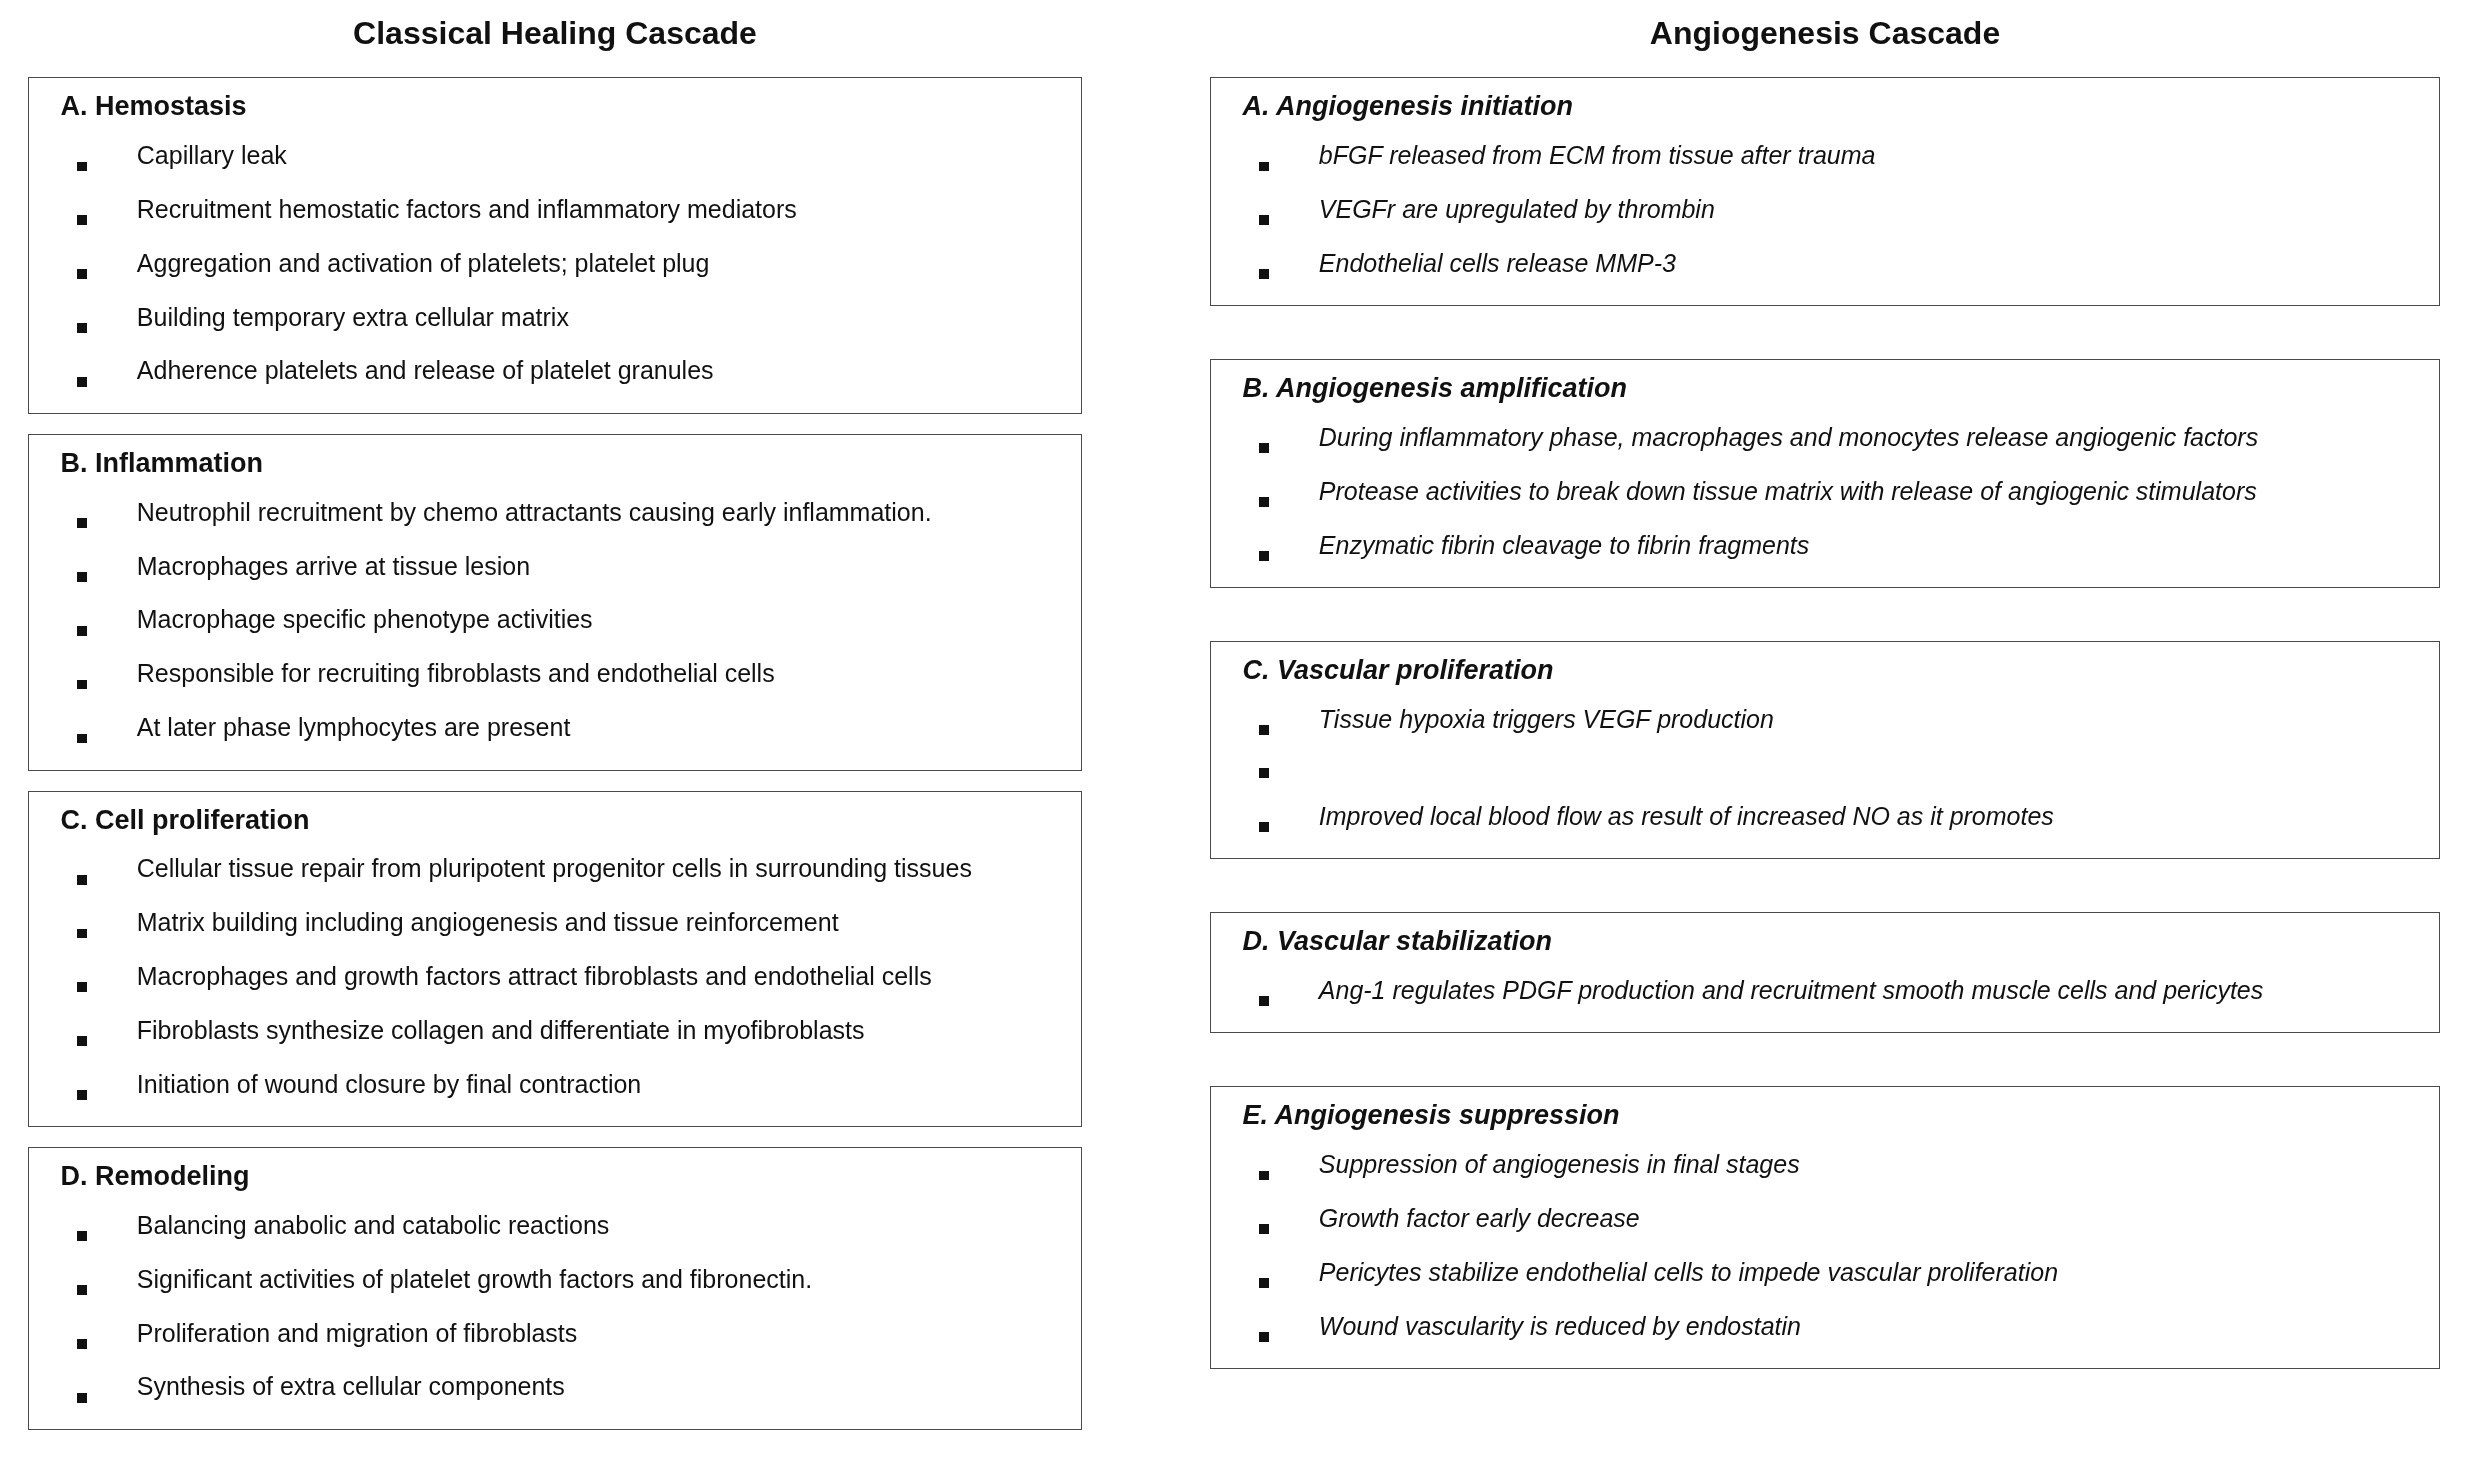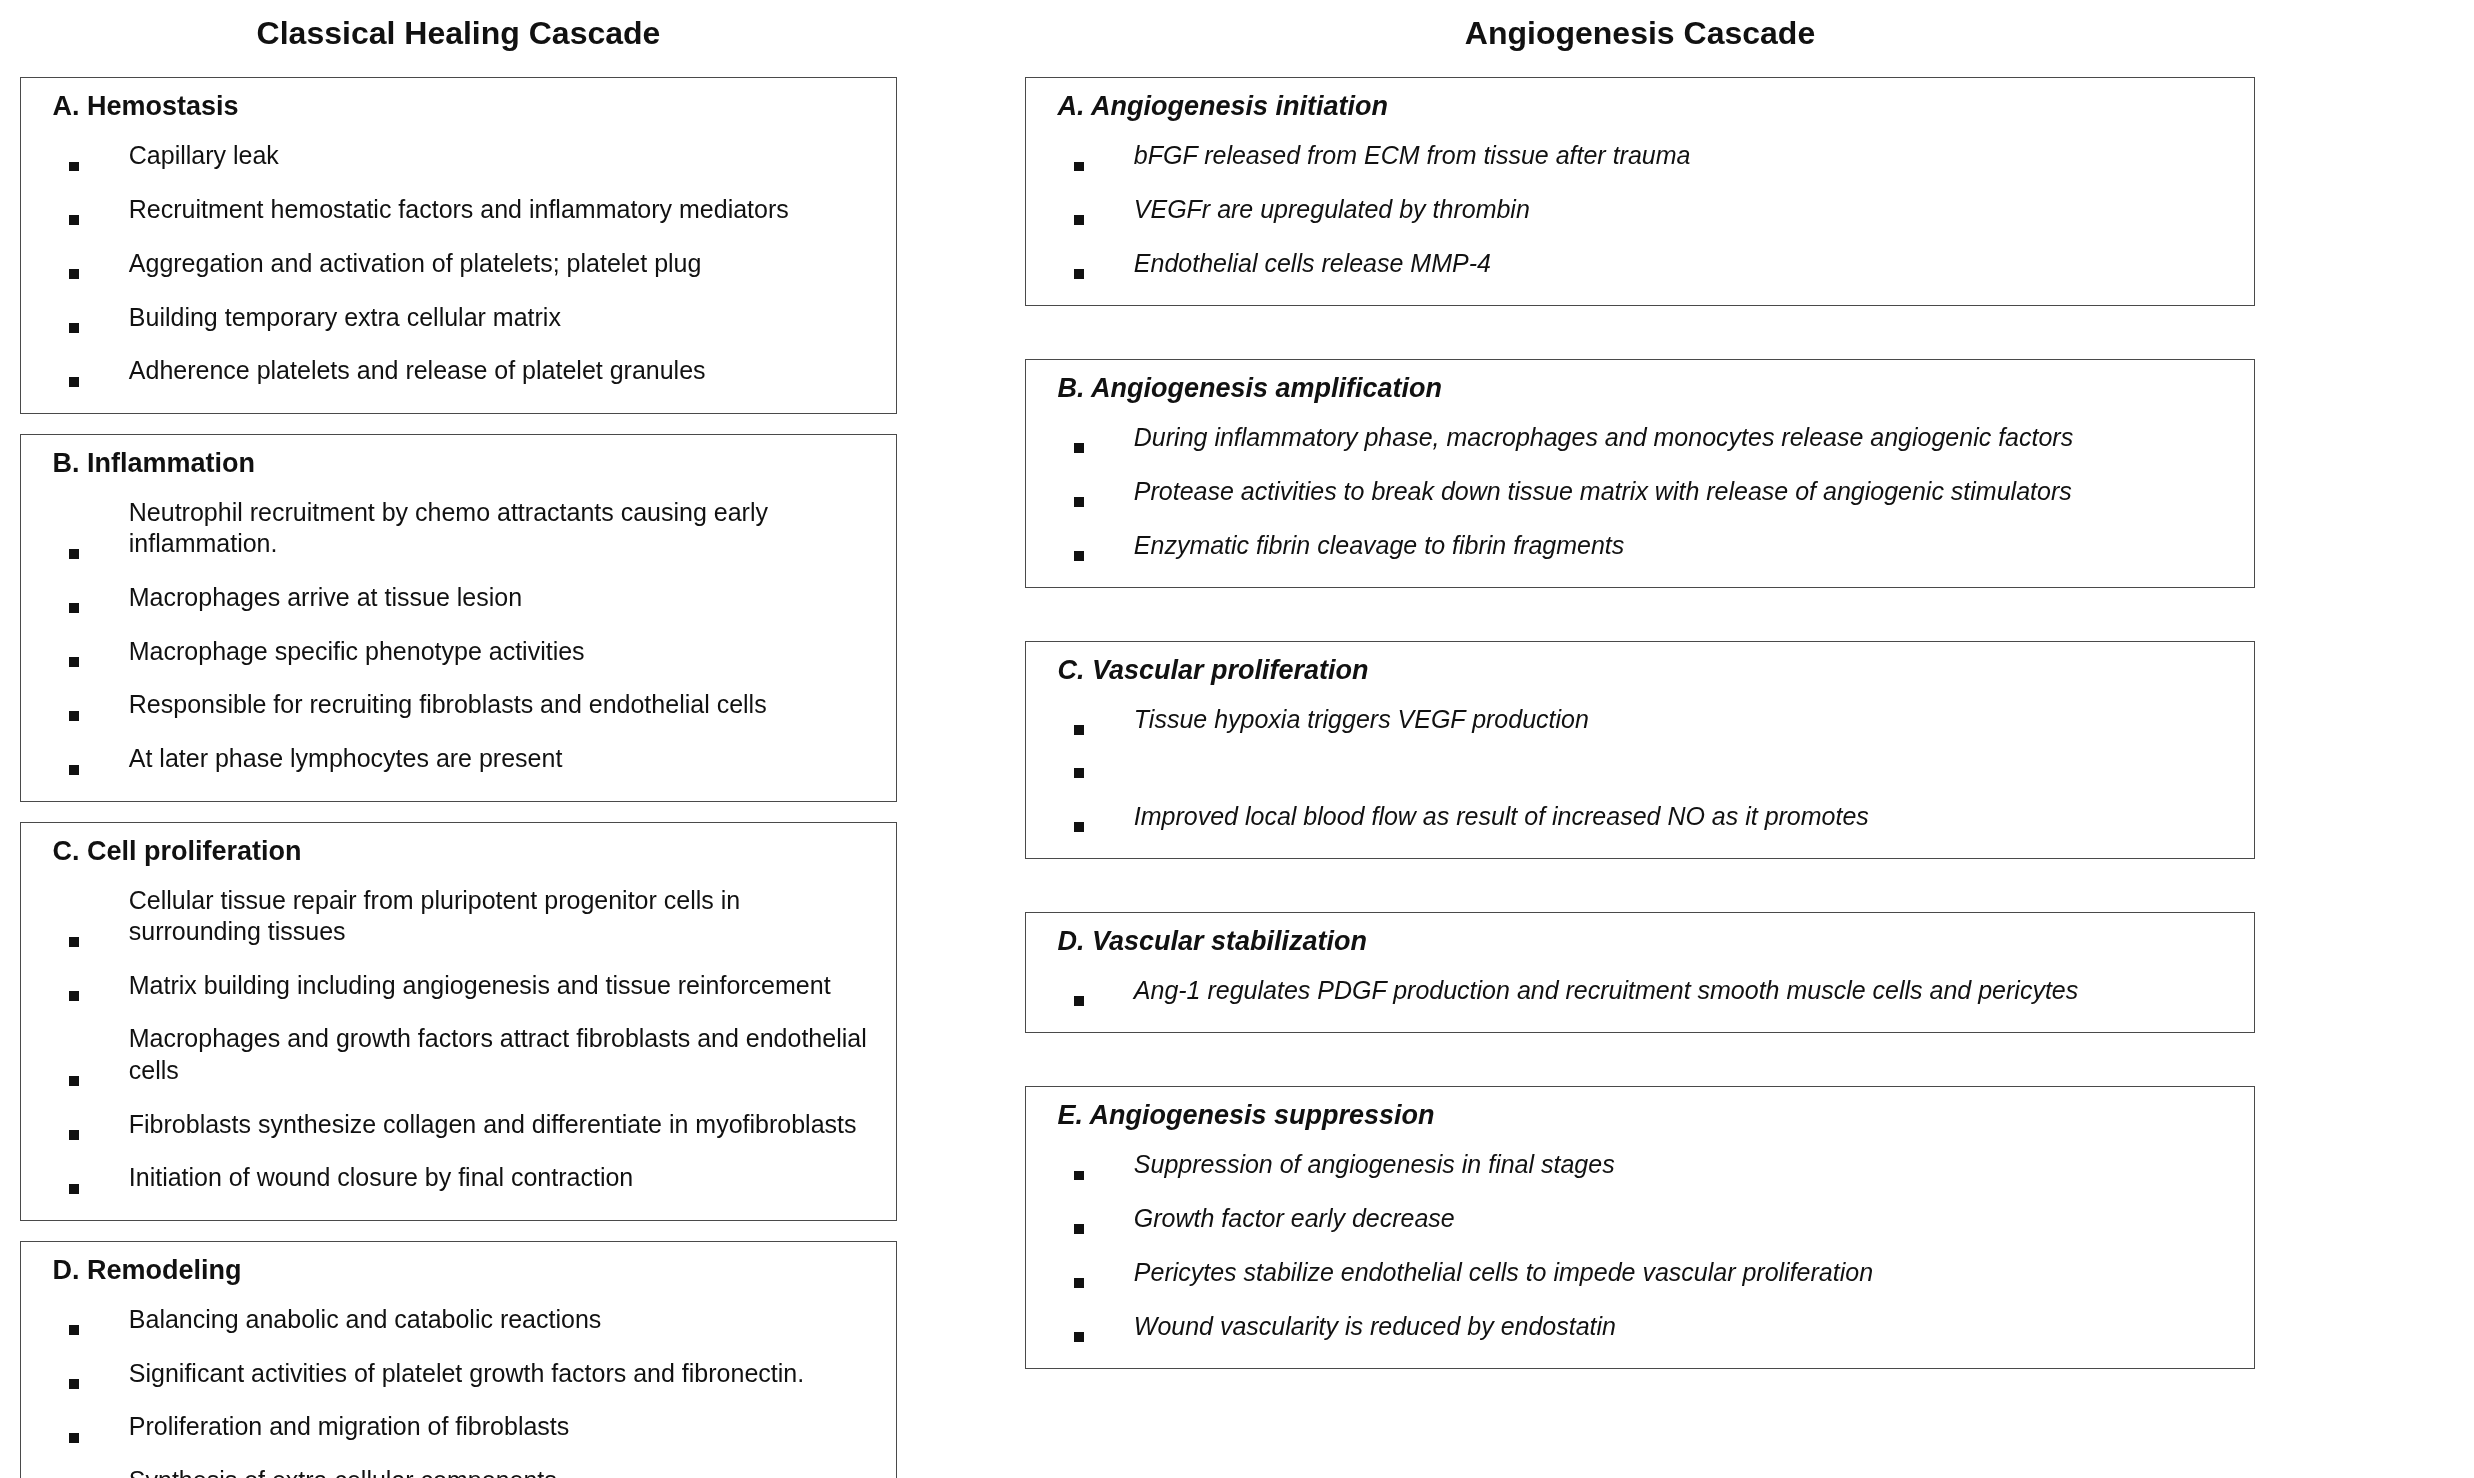--- a/index.html
+++ b/index.html
@@ -16,22 +16,22 @@
     padding-top: 9px;
     display: flex;
     overflow: hidden;
     background: #ffffff;
   }
   .column {
     display: flex;
     flex-direction: column;
   }
   .column-left {
-    width: 877px;
-    margin-left: 20px;
+    width: 1054px;
+    margin-left: 28px;
   }
   .column-right {
     width: 1230px;
     margin-left: 128px;
   }
   .col-title {
     font-size: 32px;
     font-weight: bold;
     text-align: center;
     margin: 4.5px 0 25.5px 0;
@@ -190,21 +190,21 @@
             <li class="list-item">
               <span class="bullet"></span>
               <span class="item-text">bFGF released from ECM from tissue after trauma</span>
             </li>
             <li class="list-item">
               <span class="bullet"></span>
               <span class="item-text">VEGFr are upregulated by thrombin</span>
             </li>
             <li class="list-item">
               <span class="bullet"></span>
-              <span class="item-text">Endothelial cells release MMP-4</span>
+              <span class="item-text">Endothelial cells release MMP-3</span>
             </li>
           </ul>
         </div>
         <div class="box">
           <h2 class="box-heading">B. Angiogenesis amplification</h2>
           <ul class="item-list">
             <li class="list-item">
               <span class="bullet"></span>
               <span class="item-text">During inflammatory phase, macrophages and monocytes release angiogenic factors</span>
             </li>

